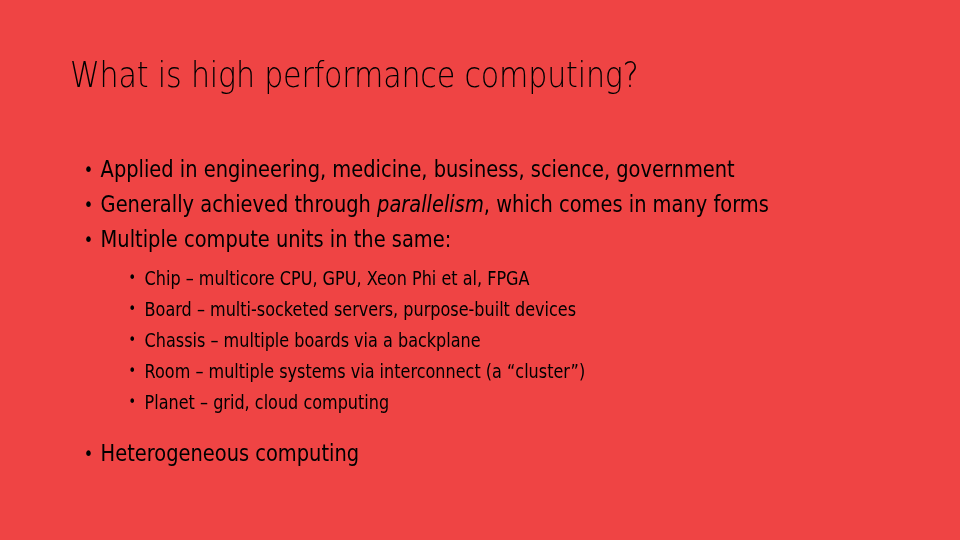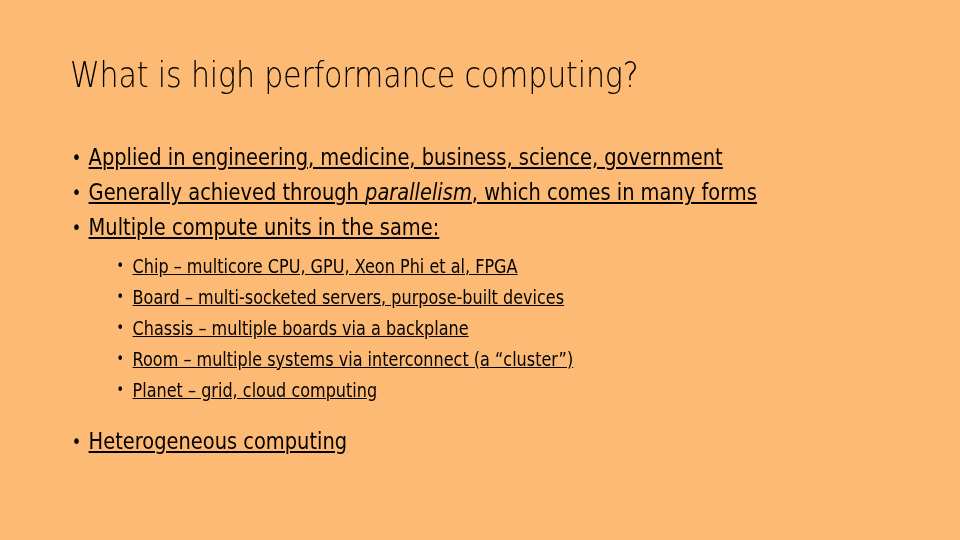--- a/index.html
+++ b/index.html
@@ -12,21 +12,21 @@
     background: #ffffff;
     font-family: "Liberation Sans", sans-serif;
     color: #000000;
     overflow: hidden;
   }
 
   .slide {
     position: relative;
     width: 960px;
     height: 540px;
-    background: #fdba74;
+    background: #ef4444;
   }
 
   
   .slide-title {
     position: absolute;
     left: 70px;
     top: 53px;
     width: 830px;
     font-family: "DejaVu Sans", sans-serif;
     font-size: 35px;
@@ -43,23 +43,22 @@
   
   .body-block {
     position: absolute;
     left: 70px;
     top: 140px;
     width: 850px;
   }
 
   ul.level1 {
     list-style: none;
-    margin: 0;
+    margin: 12px;
     padding: 0;
-    text-decoration: underline;
   }
 
   li.b1 {
     position: relative;
     padding-left: 22px;
     font-family: "DejaVu Sans", sans-serif;
     font-size: 23px;
     font-weight: 400;
     line-height: 35px;
     color: #000000;

